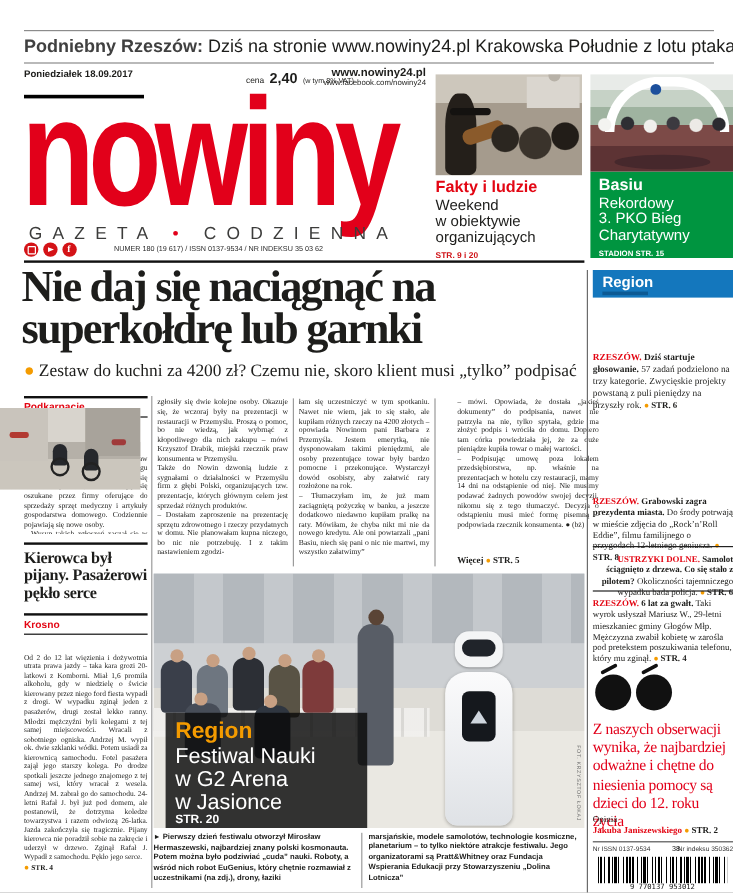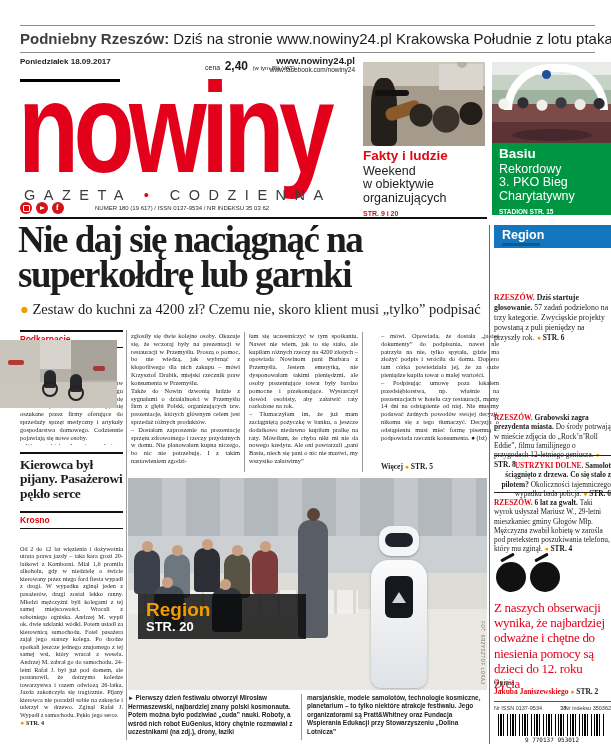--- a/index.html
+++ b/index.html
@@ -133,21 +133,21 @@
   .fig-stand::before{content:"";position:absolute;left:9px;top:-12px;width:13px;height:13px;border-radius:50%;background:#5a4436;}
   .robot{position:absolute;left:238px;top:48px;width:66px;height:164px;}
   .robot-head{width:40px;height:30px;background:#f4f5f6;border-radius:12px;margin:0 auto;position:relative;box-shadow:0 1px 2px rgba(0,0,0,.3);}
   .robot-visor{position:absolute;left:6px;top:7px;width:28px;height:14px;background:#20242a;border-radius:7px;}
   .robot-body{width:56px;height:128px;background:linear-gradient(180deg,#fbfbfc,#dfe2e6);border-radius:18px 18px 10px 10px;margin:4px auto 0;position:relative;box-shadow:0 1px 3px rgba(0,0,0,.25);}
   .robot-panel{position:absolute;left:14px;top:16px;width:28px;height:42px;background:#15181d;border-radius:6px;display:flex;align-items:center;justify-content:center;}
   .robot-tri{width:0;height:0;border-left:7px solid transparent;border-right:7px solid transparent;border-bottom:11px solid #cfd6de;}
   .ovl{position:absolute;left:10px;top:116px;width:168px;background:rgba(10,10,10,.82);padding:6px 8px 5px;box-sizing:border-box;}
   .ovl-kicker{font-family:"Liberation Sans",sans-serif;font-weight:bold;font-size:19px;color:#f49b00;line-height:1;}
   .ovl-title{font-family:"Liberation Sans",sans-serif;font-size:18px;line-height:1.05;color:#fff;margin-top:2px;}
-  .ovl-page{font-family:"Liberation Sans",sans-serif;font-weight:bold;font-size:13px;color:#fff;margin-top:0;}
+  .ovl-page{font-family:"Liberation Sans",sans-serif;font-weight:bold;font-size:10px;color:#fff;margin-top:0;}
   .credit{position:absolute;right:2px;bottom:6px;writing-mode:vertical-rl;font-family:"Liberation Sans",sans-serif;font-size:4.5px;color:#6f6f6f;letter-spacing:.5px;}
 
   .cap{position:absolute;top:694px;font-family:"Liberation Sans",sans-serif;font-size:6.4px;line-height:1.32;font-weight:600;color:#1d1d1b;}
   .cap1{left:128px;width:168px;}
   .cap1::before{content:"► ";font-size:6px;}
   .cap2{left:307px;width:180px;}
 
   
   .sb{position:absolute;left:494px;width:117px;}
   .sb-reg{top:225px;height:23px;background:#1477bd;width:117px;position:relative;}
@@ -328,20 +328,23 @@
           <div class="robot-visor"></div>
         </div>
       <div class="robot-body">
           <div class="robot-panel">
             <div class="robot-tri"></div>
           </div>
         </div>
     </div>
     <div class="ovl">
       <div class="ovl-kicker">Region</div>
+      <div class="ovl-title pre">Festiwal Nauki
+w G2 Arena
+w Jasionce</div>
       <div class="ovl-page">STR. 20</div>
     </div>
     <div class="credit">FOT. KRZYSZTOF ŁOKAJ</div>
   </div>
 
   <div class="cap cap1">Pierwszy dzień festiwalu otworzył Mirosław Hermaszewski, najbardziej znany polski kosmonauta. Potem można było podziwiać „cuda” nauki. Roboty, a wśród nich robot EuGenius, który chętnie rozmawiał z uczestnikami (na zdj.), drony, łaziki</div>
   <div class="cap cap2">marsjańskie, modele samolotów, technologie kosmiczne, planetarium – to tylko niektóre atrakcje festiwalu. Jego organizatorami są Pratt&amp;Whitney oraz Fundacja Wspierania Edukacji przy Stowarzyszeniu „Dolina Lotnicza”</div>
 
   <div class="sb sb-reg">
     <div class="sb-reg-label">Region</div>

